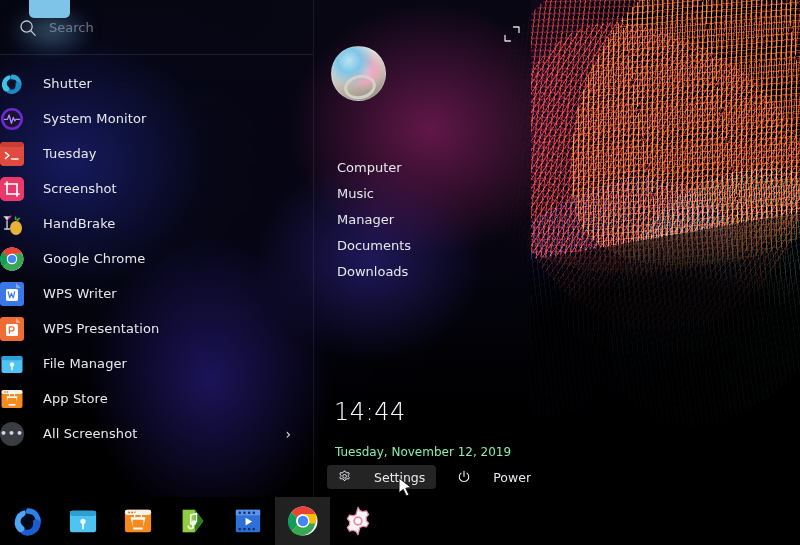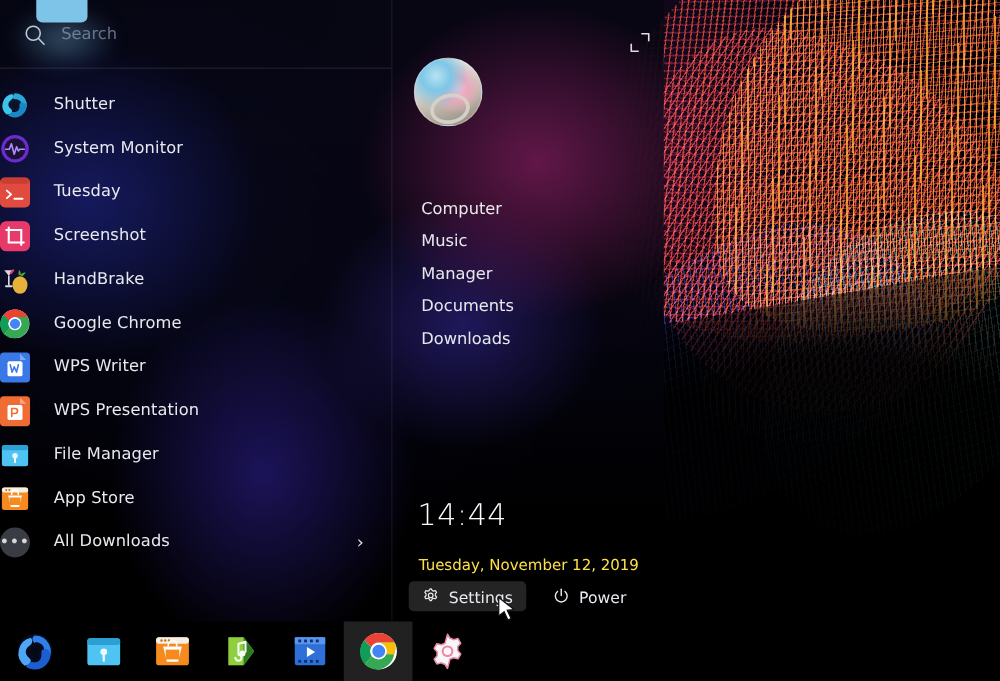--- a/index.html
+++ b/index.html
@@ -298,34 +298,34 @@
     left: 21px; top: 400px;
     color: #ffffff;
     font-size: 24px;
     font-weight: 300;
     letter-spacing: 0.5px;
     line-height: 1;
   }
   .date {
     position: absolute;
     left: 22px; top: 445px;
-    color: #fde047;
+    color: #86efac;
     font-size: 12px;
   }
   .power-row {
     position: absolute;
     left: 14px; top: 465px;
     display: flex;
     align-items: center;
     gap: 10px;
   }
   .pbtn {
     display: flex;
     align-items: center;
-    gap: 7px;
+    gap: 22px;
     height: 24px;
     padding: 0 11px;
     border-radius: 4px;
     color: #e9eaef;
     font-size: 12.5px;
     cursor: pointer;
     background: transparent;
     border: none;
     font-family: "DejaVu Sans", "Liberation Sans", sans-serif;
   }
@@ -526,21 +526,21 @@
               <path d="M6 9h12l-2.4 10H8.4z" fill="none" stroke="#f58a1f" stroke-width="0.8"></path>
               <path d="M9.4 9v-1.2a2.6 2.6 0 0 1 5.2 0V9" fill="none" stroke="#fff" stroke-width="1.1"></path>
               <rect x="7.6" y="11" width="8.8" height="6" fill="#f58a1f"></rect>
             </svg>
           </span>
           <span class="app-label">App Store</span>
         </div>
 
         <div class="app-item">
           <span class="app-icon ic-allcat">•••</span>
-          <span class="app-label">All Downloads</span>
+          <span class="app-label">All Screenshot</span>
           <span class="chev">›</span>
         </div>
 
       </div>
     </div>
 
     <div class="launcher-divider"></div>
 
     <div class="launcher-right">
 

